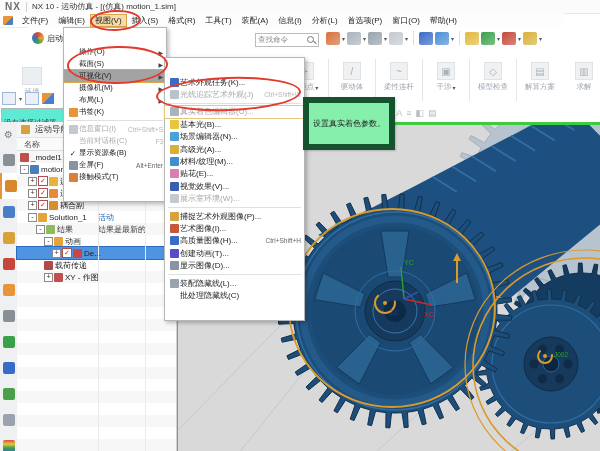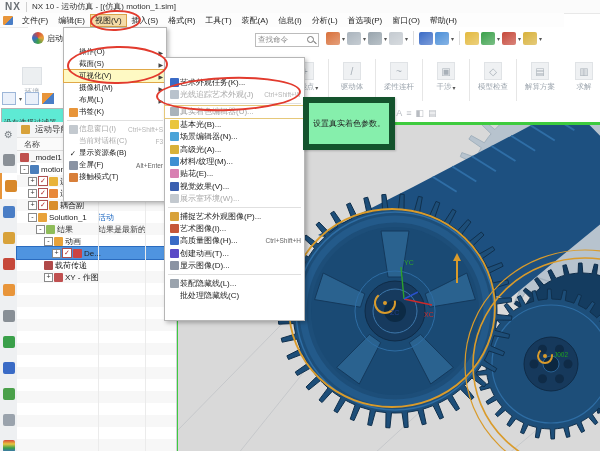--- a/index.html
+++ b/index.html
@@ -67,21 +67,21 @@
   .chk{width:8px;height:8px;border:1px solid #b05050;background:#fff;font-size:7px;line-height:7px;text-align:center;color:#b03030;margin-right:1px;flex:0 0 auto;}
   .tico{width:9px;height:9px;border-radius:1px;margin-right:2px;flex:0 0 auto;}
   .tstat{position:absolute;left:81px;color:#333;}
   .colline{position:absolute;top:0;width:1px;background:#ebebeb;}
   
   .viewport{left:176px;top:122px;width:424px;height:329px;background:#d9d9d9;border-top:3px solid #3ecb3e;border-left:2px solid #3ecb3e;box-sizing:border-box;}
   
   .menu{background:#fff;border:1px solid #b6b6b6;box-shadow:2px 2px 4px rgba(0,0,0,.25);z-index:40;padding:18px 0;}
   .m-item{display:flex;align-items:center;height:12px;padding:0 3px;color:#222;font-size:7.5px;white-space:nowrap;}
   .m-item.dis{color:#a8a8a8;}
-  .m-item.hl{background:#fef9c3;outline:1px solid #e0a848;}
+  .m-item.hl{background:#a3a3a3;outline:1px solid #e0a848;}
   .m-item.focus{outline:1px solid #e6c87a;}
   .m-ic{width:12px;flex:0 0 auto;display:flex;align-items:center;justify-content:center;}
   .m-icbox{width:9px;height:9px;border-radius:1px;}
   .m-short{margin-left:auto;font-size:6.5px;color:#666;padding-left:4px;}
   .m-item.dis .m-short{color:#b5b5b5;}
   .m-arrow{margin-left:auto;font-size:6px;color:#444;width:7px;text-align:right;}
   .m-sep{height:1px;background:#e0e0e0;margin:2px 3px;}
   .viewmenu{position:absolute;left:63px;top:27px;width:102px;}
   .vismenu{position:absolute;left:164px;top:57px;width:139px;}
   .vismenu .m-item{font-size:8px;height:12.4px;}

